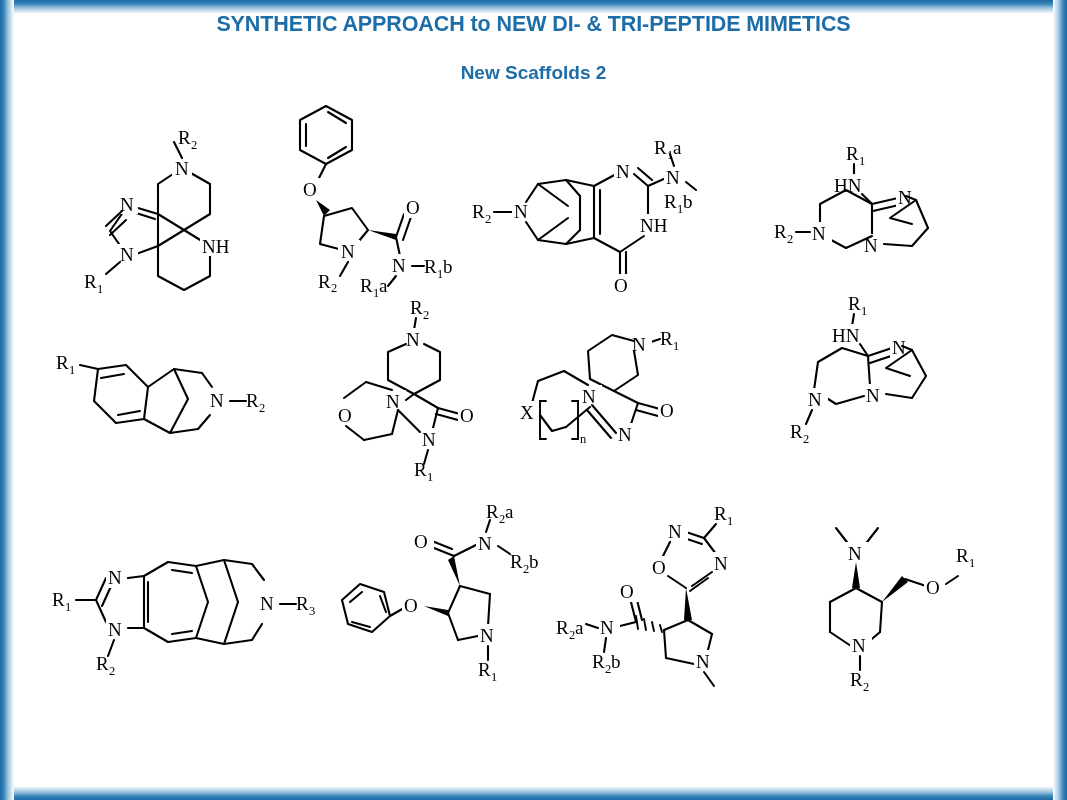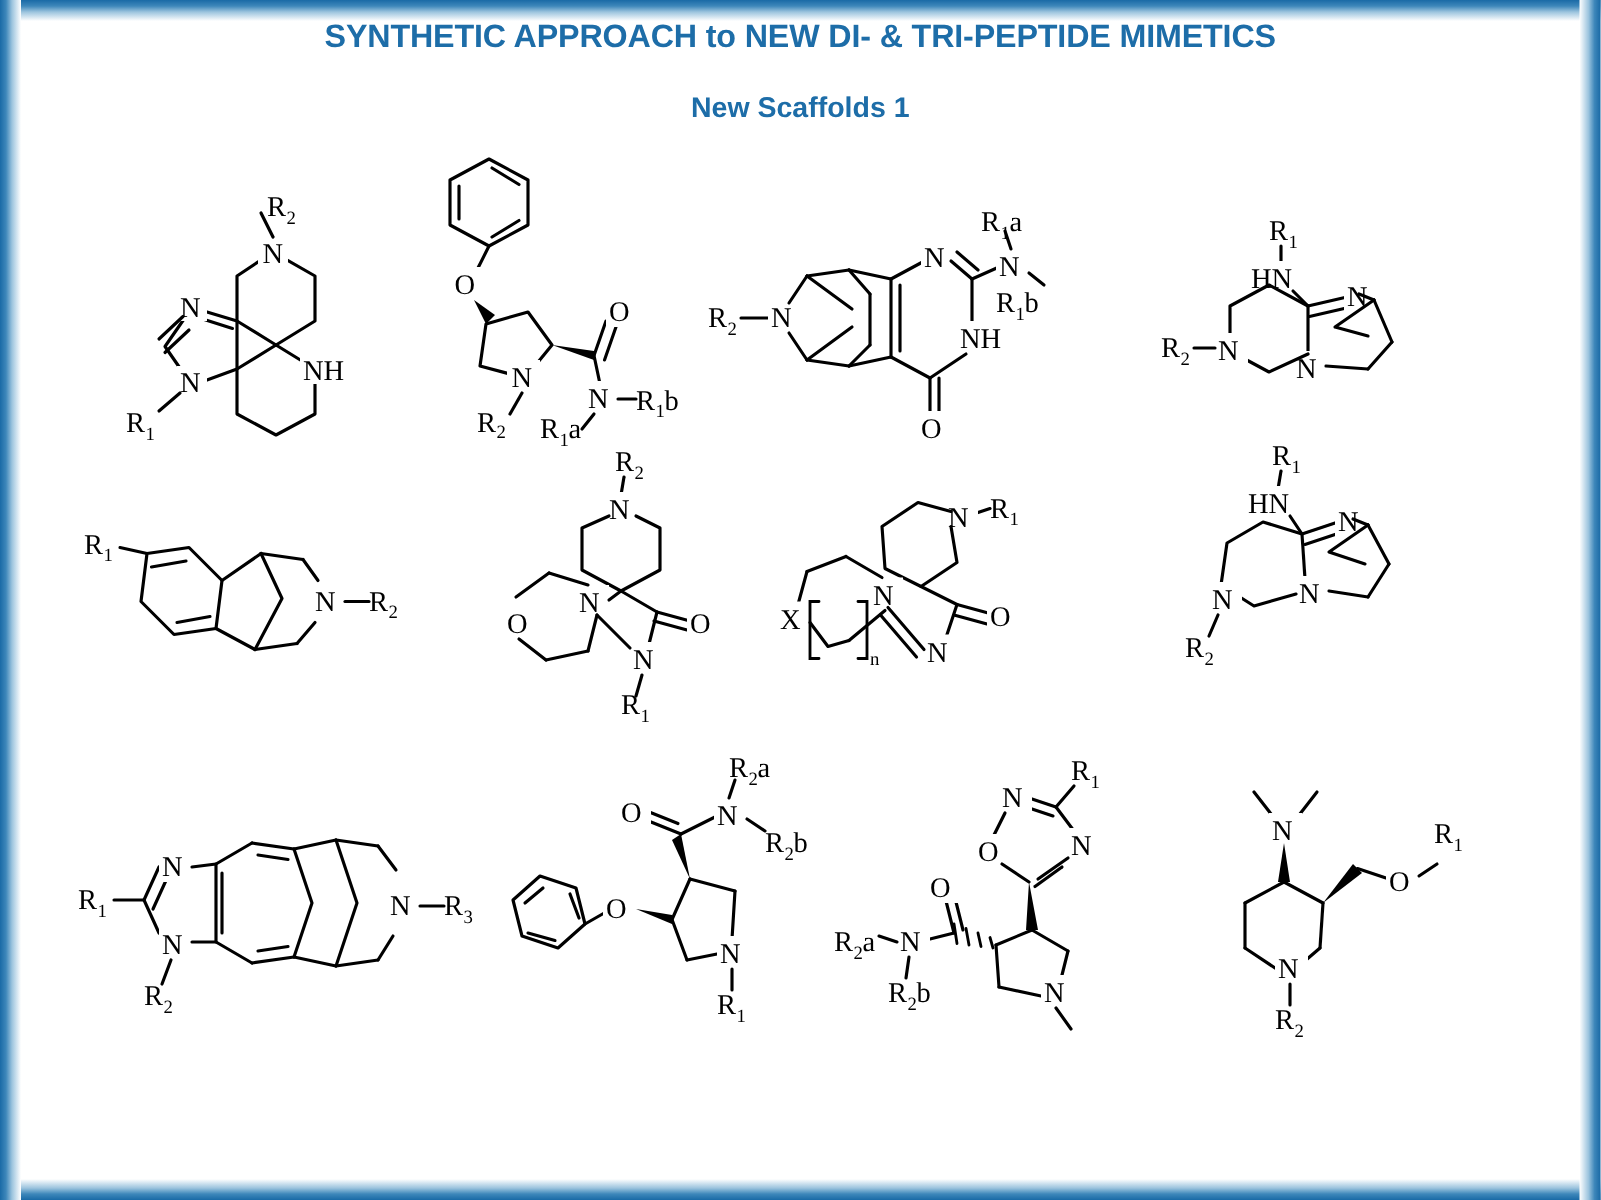--- a/index.html
+++ b/index.html
@@ -64,21 +64,21 @@
   .bond-thin { stroke: #000000; stroke-width: 1.9px; fill: none; stroke-linecap: round; }
   .wedge { fill: #000000; stroke: none; }
 </style>
 </head>
 <body>
 
 <div id="slide">
   <div id="frame-inner"></div>
 
   <div class="title-main">SYNTHETIC APPROACH to NEW DI- &amp; TRI-PEPTIDE MIMETICS</div>
-  <div class="title-sub">New Scaffolds 1</div>
+  <div class="title-sub">New Scaffolds 2</div>
 
   <div class="struct" style="left:62px; top:132px;">
     <svg width="230" height="165" viewBox="0 0 230 165">
 
       <path class="bond" d="M120,36 L96,52 L96,82 L122,98 L148,82 L148,52 Z"></path>
 
       <rect x="110" y="26" width="20" height="20" fill="#fff"></rect>
       <text class="atom" x="113" y="43">N</text>
 
       <path class="bond" d="M120,26 L112,10"></path>

